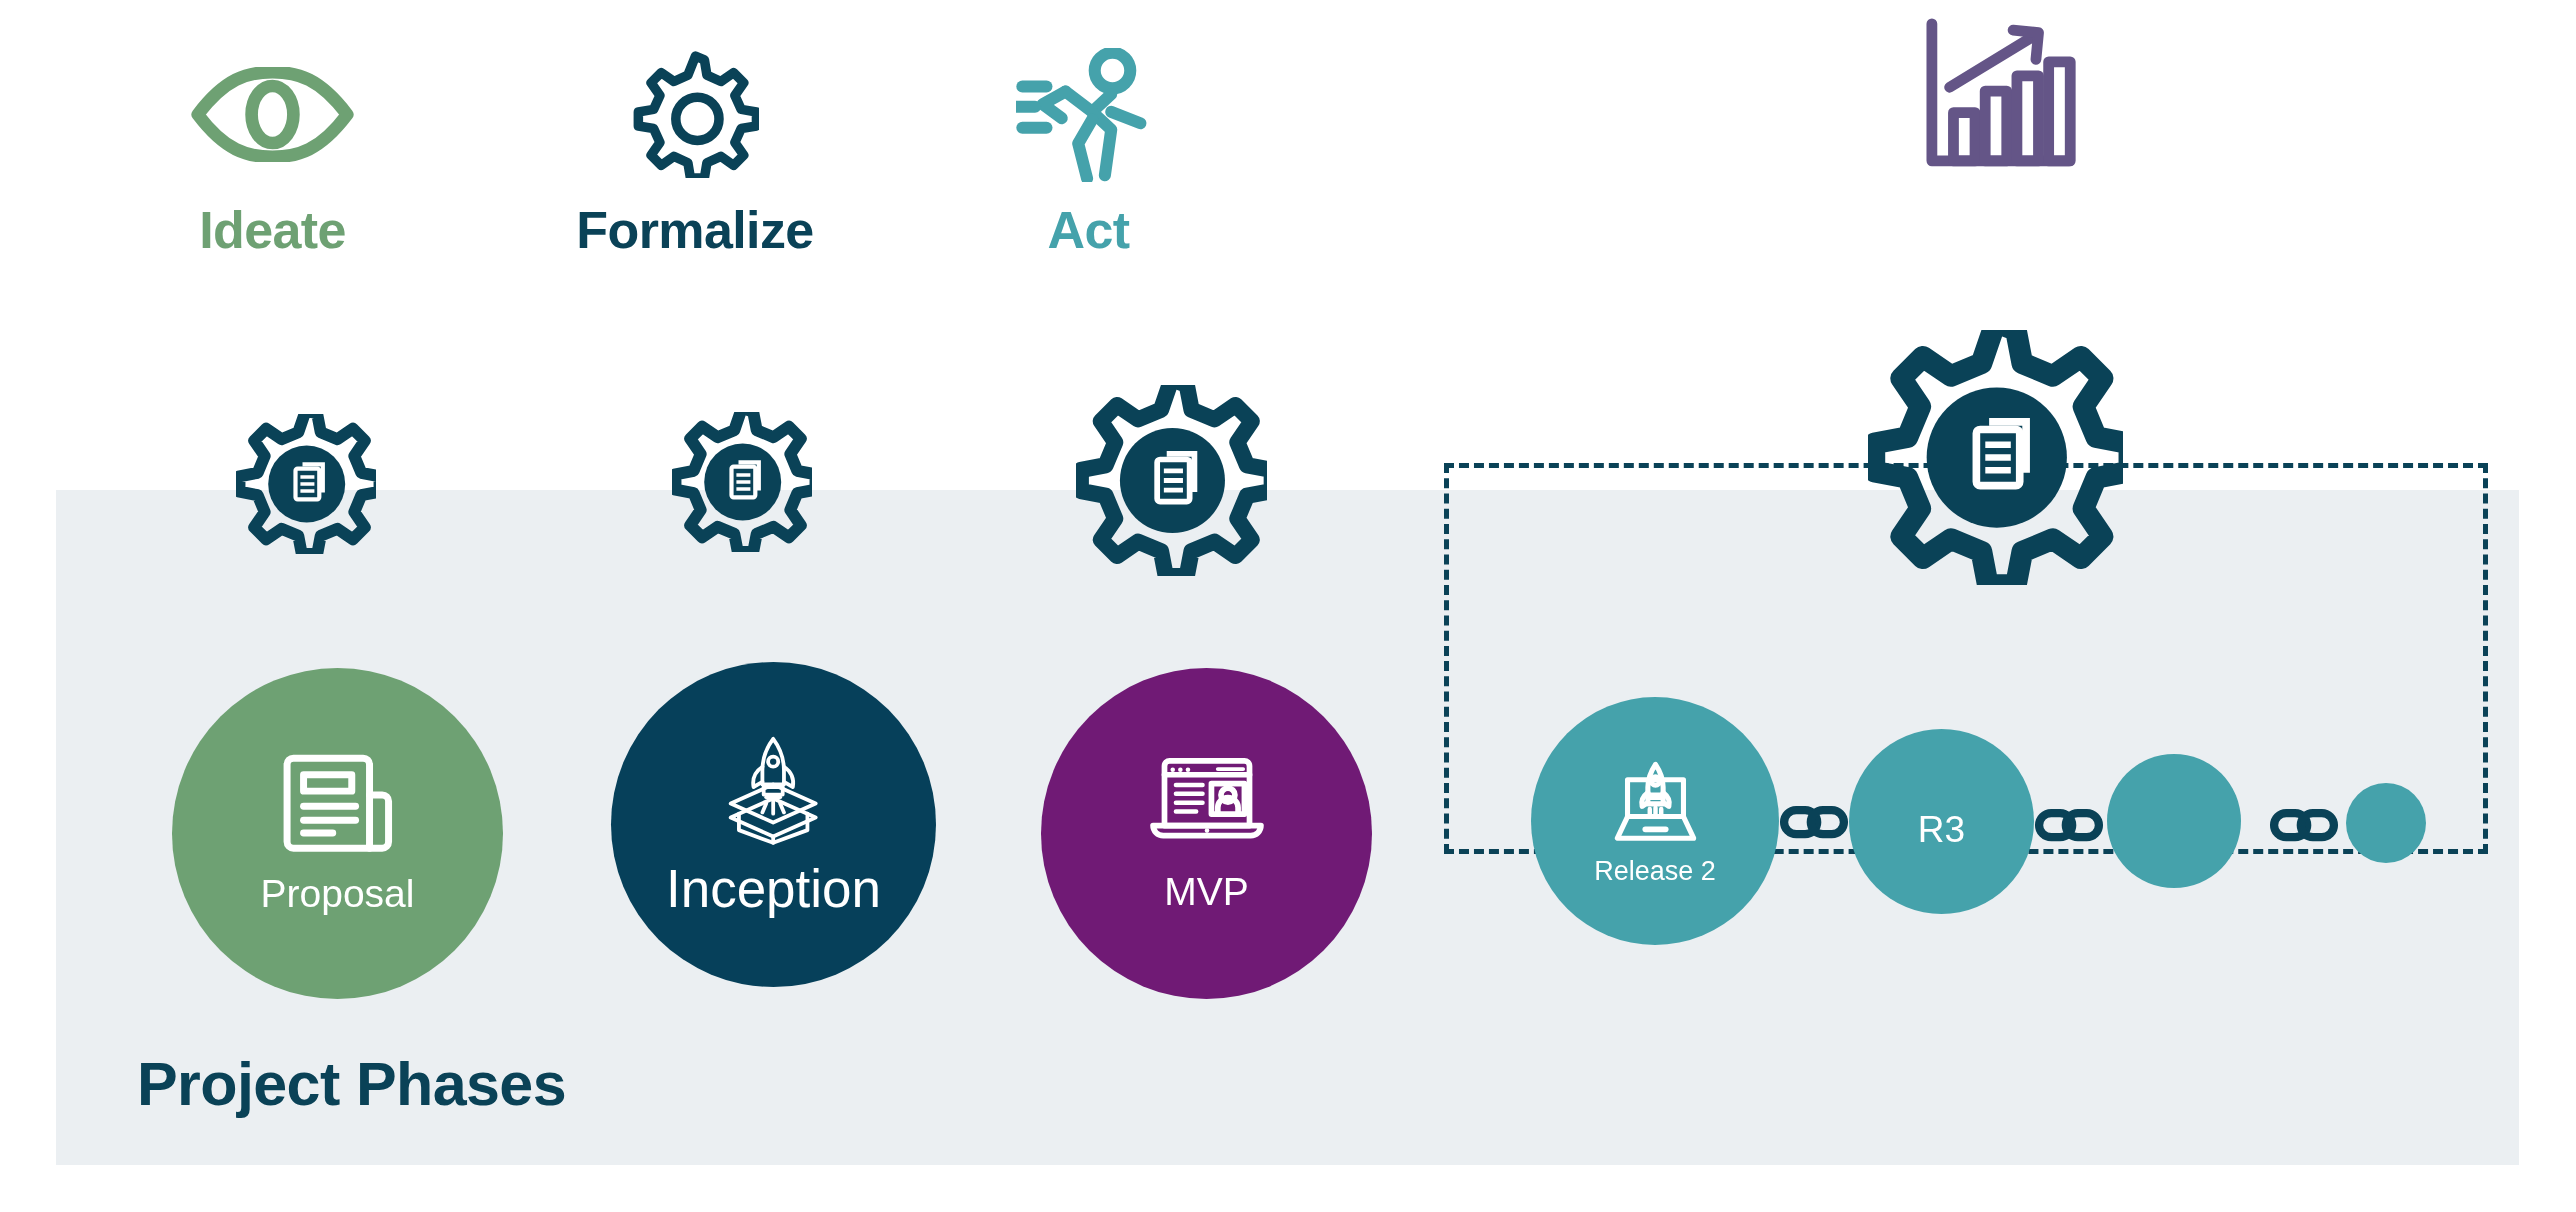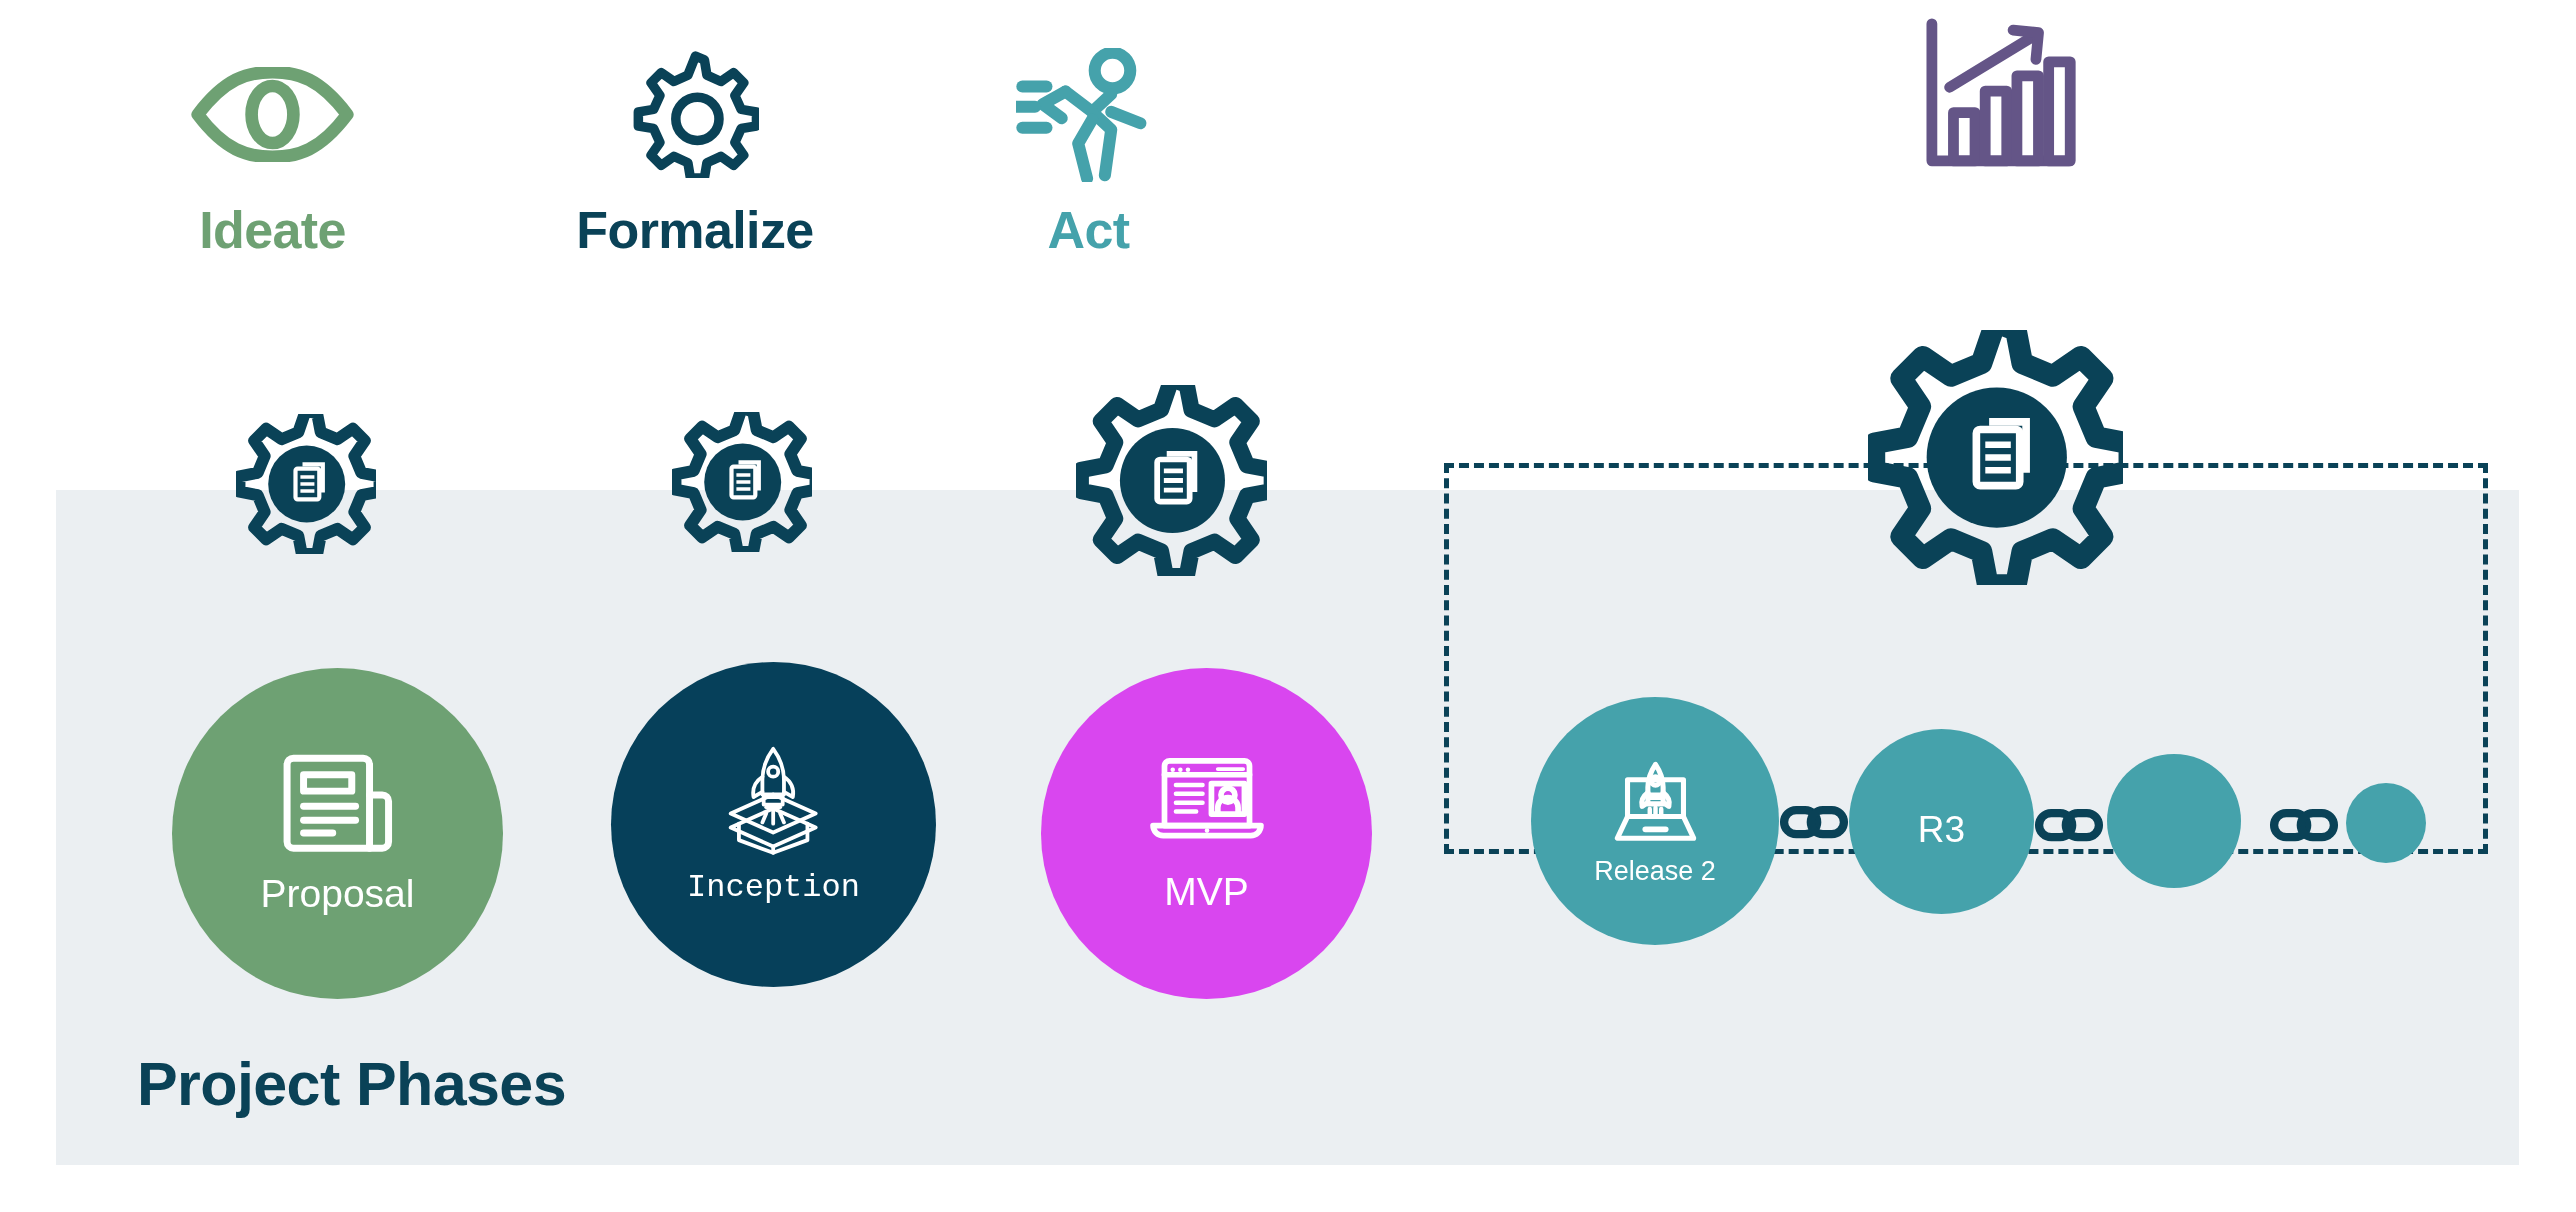--- a/index.html
+++ b/index.html
@@ -67,25 +67,25 @@
   #circle-proposal{
     left:172px; top:668px; width:331px; height:331px;
     background:#6ea173;
   }
   #circle-proposal .c-label{ font-size:39px; margin-top:21.6px; }
 
   #circle-inception{
     left:611px; top:662px; width:325px; height:325px;
     background:#06405a;
   }
-  #circle-inception .c-label{ font-size:32px; margin-top:16px;font-family:Liberation Mono, monospace; }
+  #circle-inception .c-label{ font-size:53px; margin-top:16px; }
 
   #circle-mvp{
     left:1041px; top:668px; width:331px; height:331px;
-    background:#d946ef;
+    background:#701a75;
   }
   #circle-mvp .c-label{ font-size:39px; margin-top:23px; }
 
   #circle-r2{
     left:1531px; top:697px; width:248px; height:248px;
     background:#45a2ab;
   }
   #circle-r2 .c-label{ font-size:27px; margin-top:14px; }
 
   #circle-r3{

